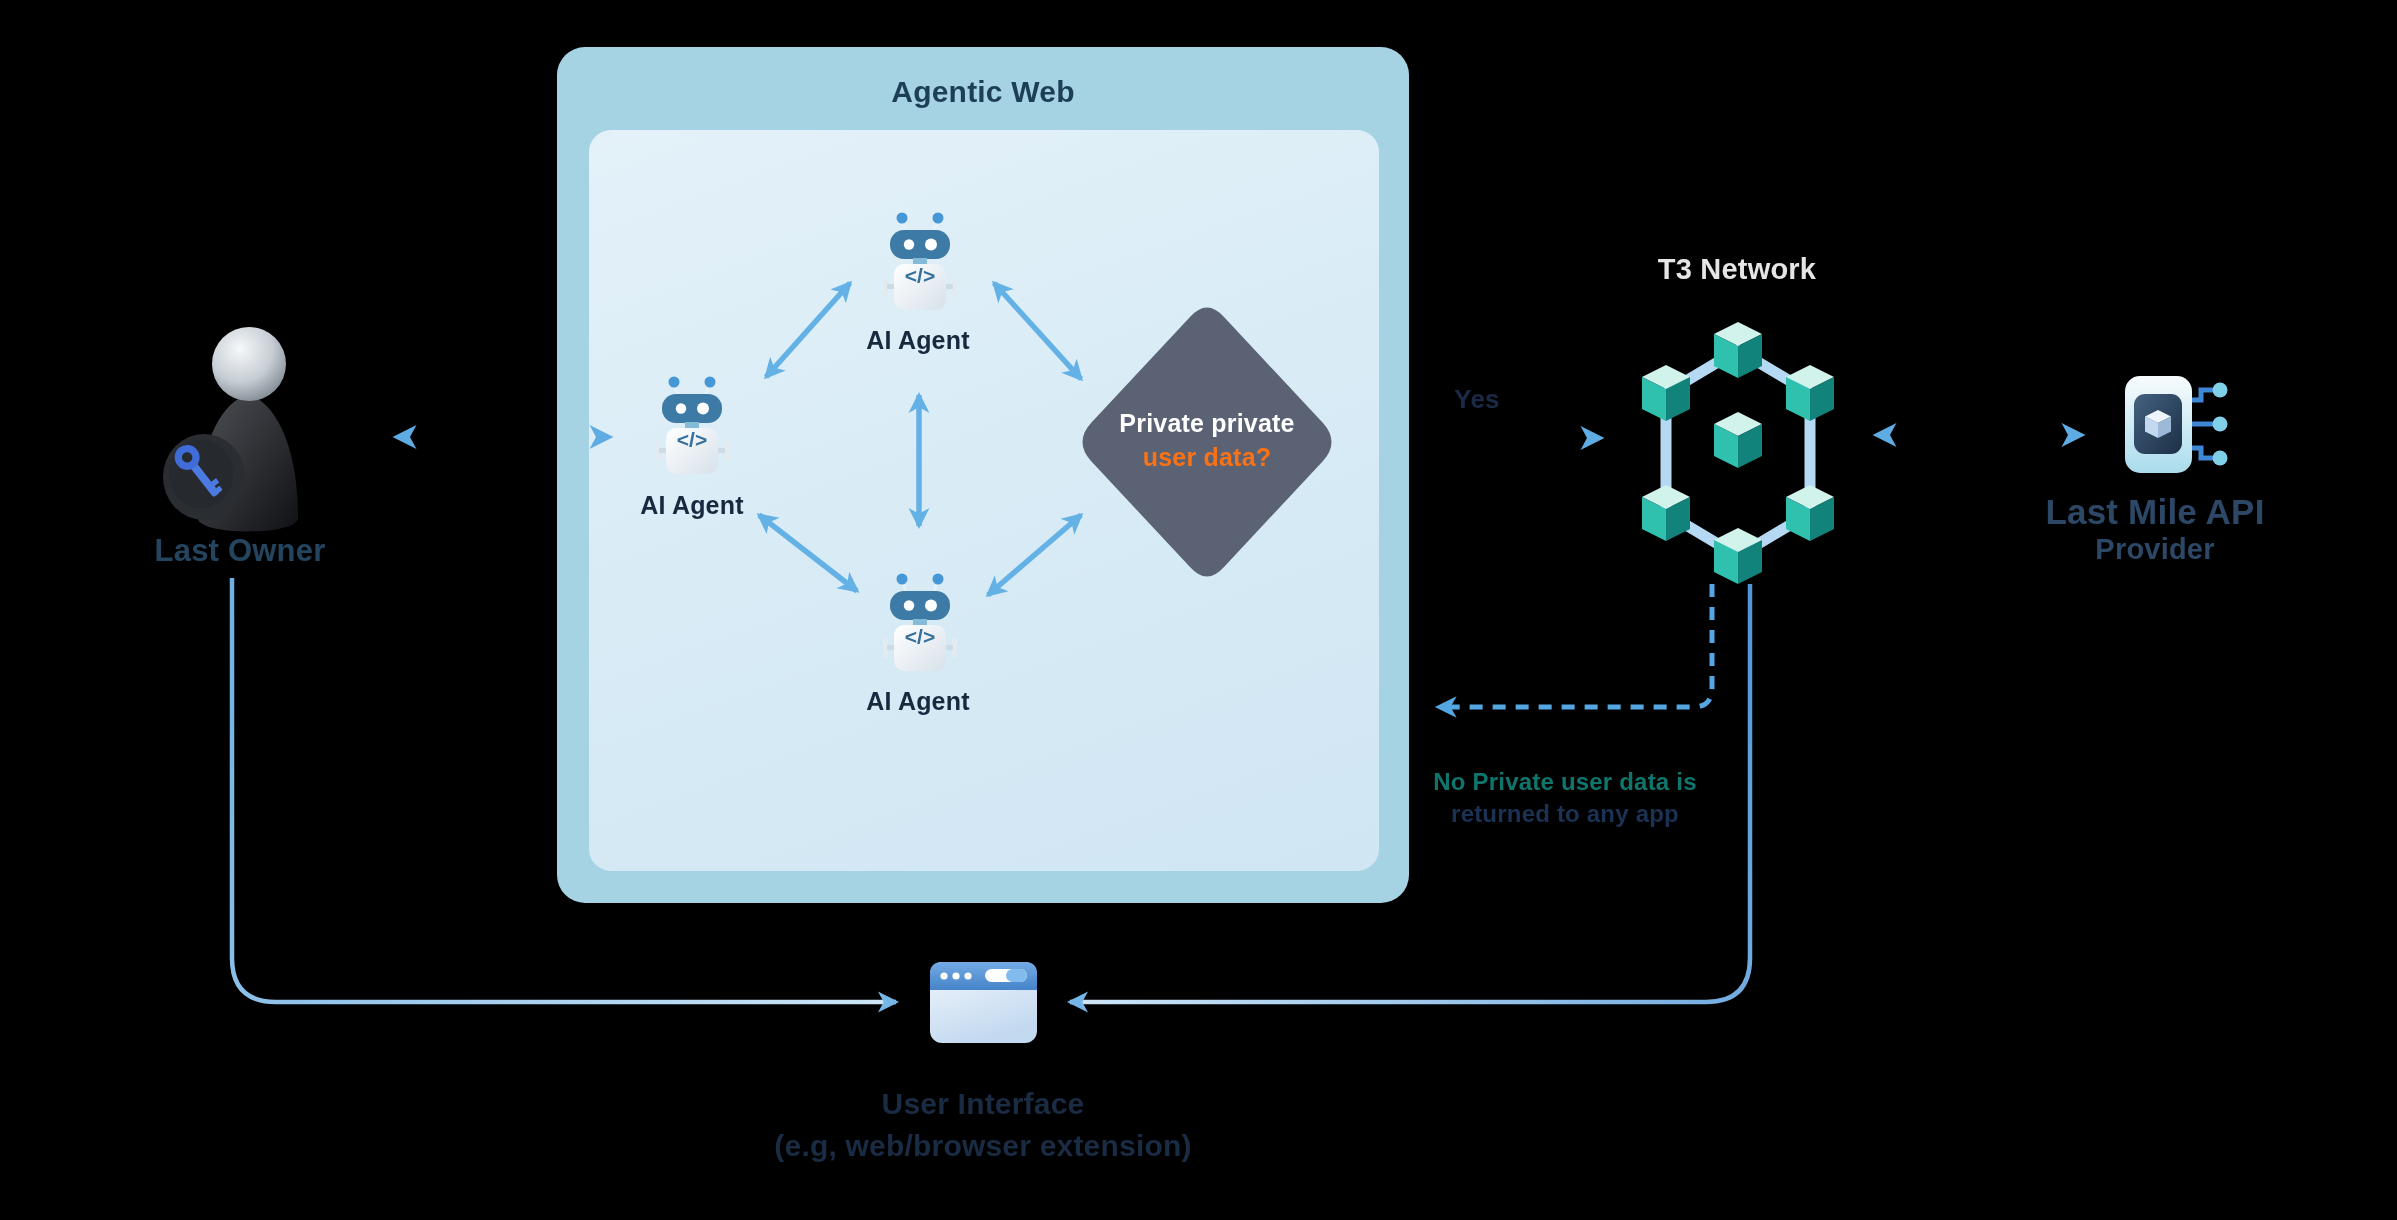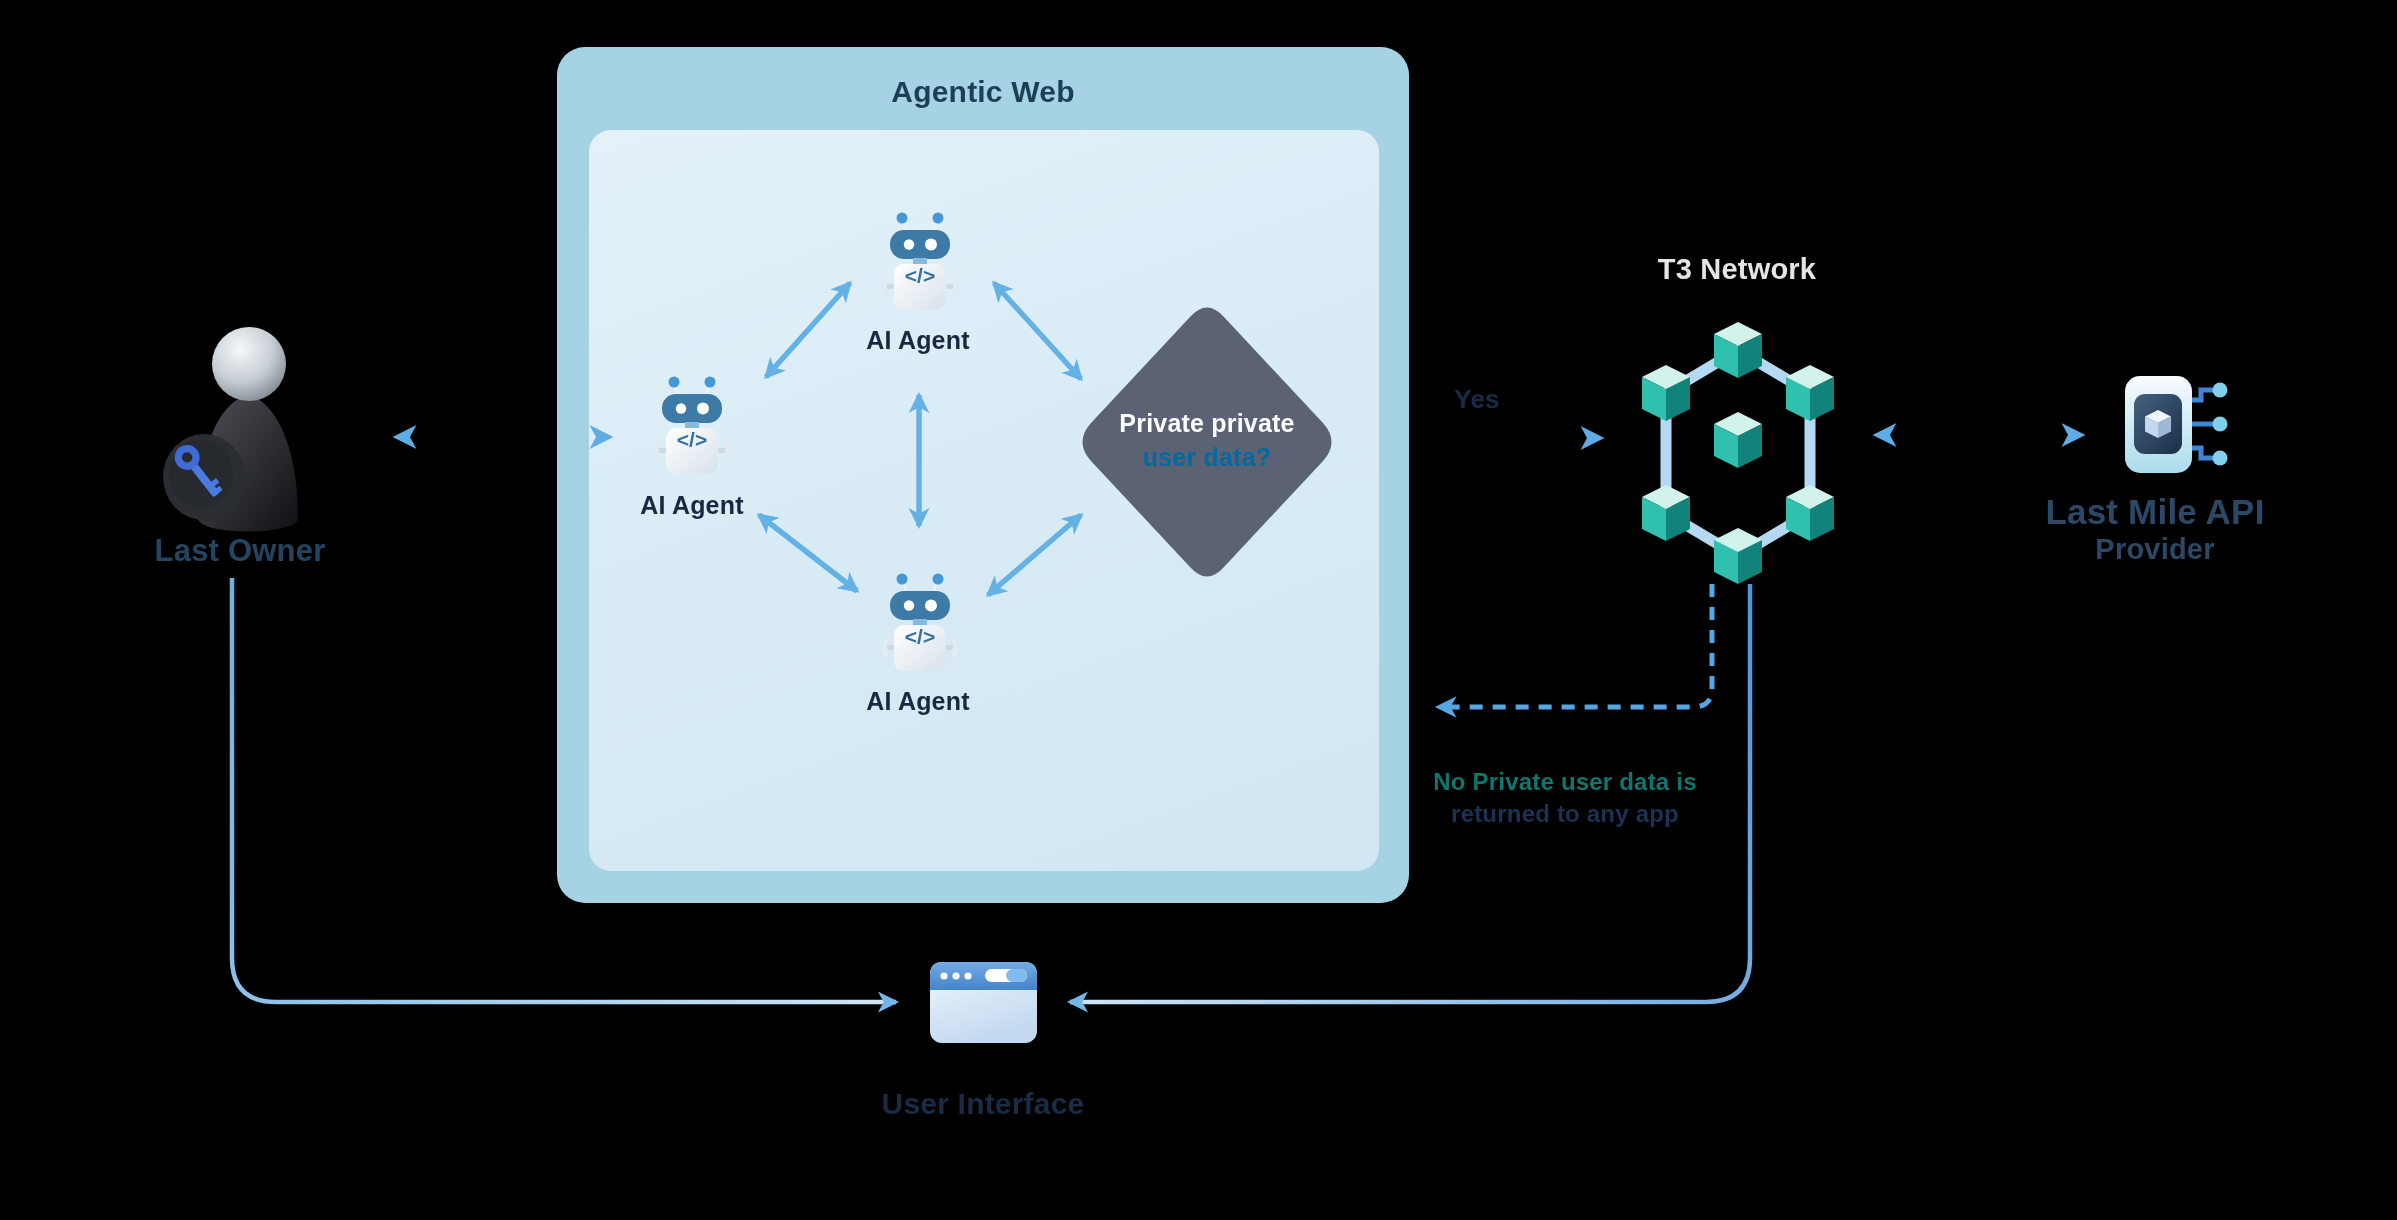--- a/index.html
+++ b/index.html
@@ -204,29 +204,30 @@
     </g>
   </svg>
 
   <div class="lbl b" style="left:983px;top:92px;font-size:30px;color:#1d3e57;text-align:right;">Agentic Web</div>
 
   <div class="lbl sb" style="left:918px;top:340px;font-size:25px;color:#16293e;">AI Agent</div>
   <div class="lbl sb" style="left:692px;top:505px;font-size:25px;color:#16293e;">AI Agent</div>
   <div class="lbl sb" style="left:918px;top:701px;font-size:25px;color:#16293e;">AI Agent</div>
 
   <div class="lbl b" style="left:1207px;top:423px;font-size:25px;color:#ffffff;">Private private</div>
-  <div class="lbl b" style="left:1207px;top:457px;font-size:25px;color:#0369a1;">user data?</div>
+  <div class="lbl b" style="left:1207px;top:457px;font-size:25px;color:#f97316;">user data?</div>
 
   <div class="lbl b" style="left:1477px;top:400px;font-size:26px;color:#1b2b47;">Yes</div>
 
   <div class="lbl b" style="left:240px;top:551px;font-size:31px;color:#24455f;">Last Owner</div>
 
   <div class="lbl b" style="left:1737px;top:270px;font-size:29px;color:#e5e5e5;">T3 Network</div>
 
   <div class="lbl b" style="left:2155px;top:512px;font-size:35px;color:#2c4866;">Last Mile API</div>
   <div class="lbl b" style="left:2155px;top:550px;font-size:29px;color:#2c4866;">Provider</div>
 
   <div class="lbl sb" style="left:1565px;top:782px;font-size:24px;color:#0f766e;">No Private user data is</div>
   <div class="lbl sb" style="left:1565px;top:814px;font-size:24px;color:#1c3254;">returned to any app</div>
 
   <div class="lbl b" style="left:983px;top:1104px;font-size:30px;color:#1a2b44;">User Interface</div>
+  <div class="lbl b" style="left:983px;top:1146px;font-size:30px;color:#1a2b44;">(e.g, web/browser extension)</div>
 
 </div>
 
 </body></html>

